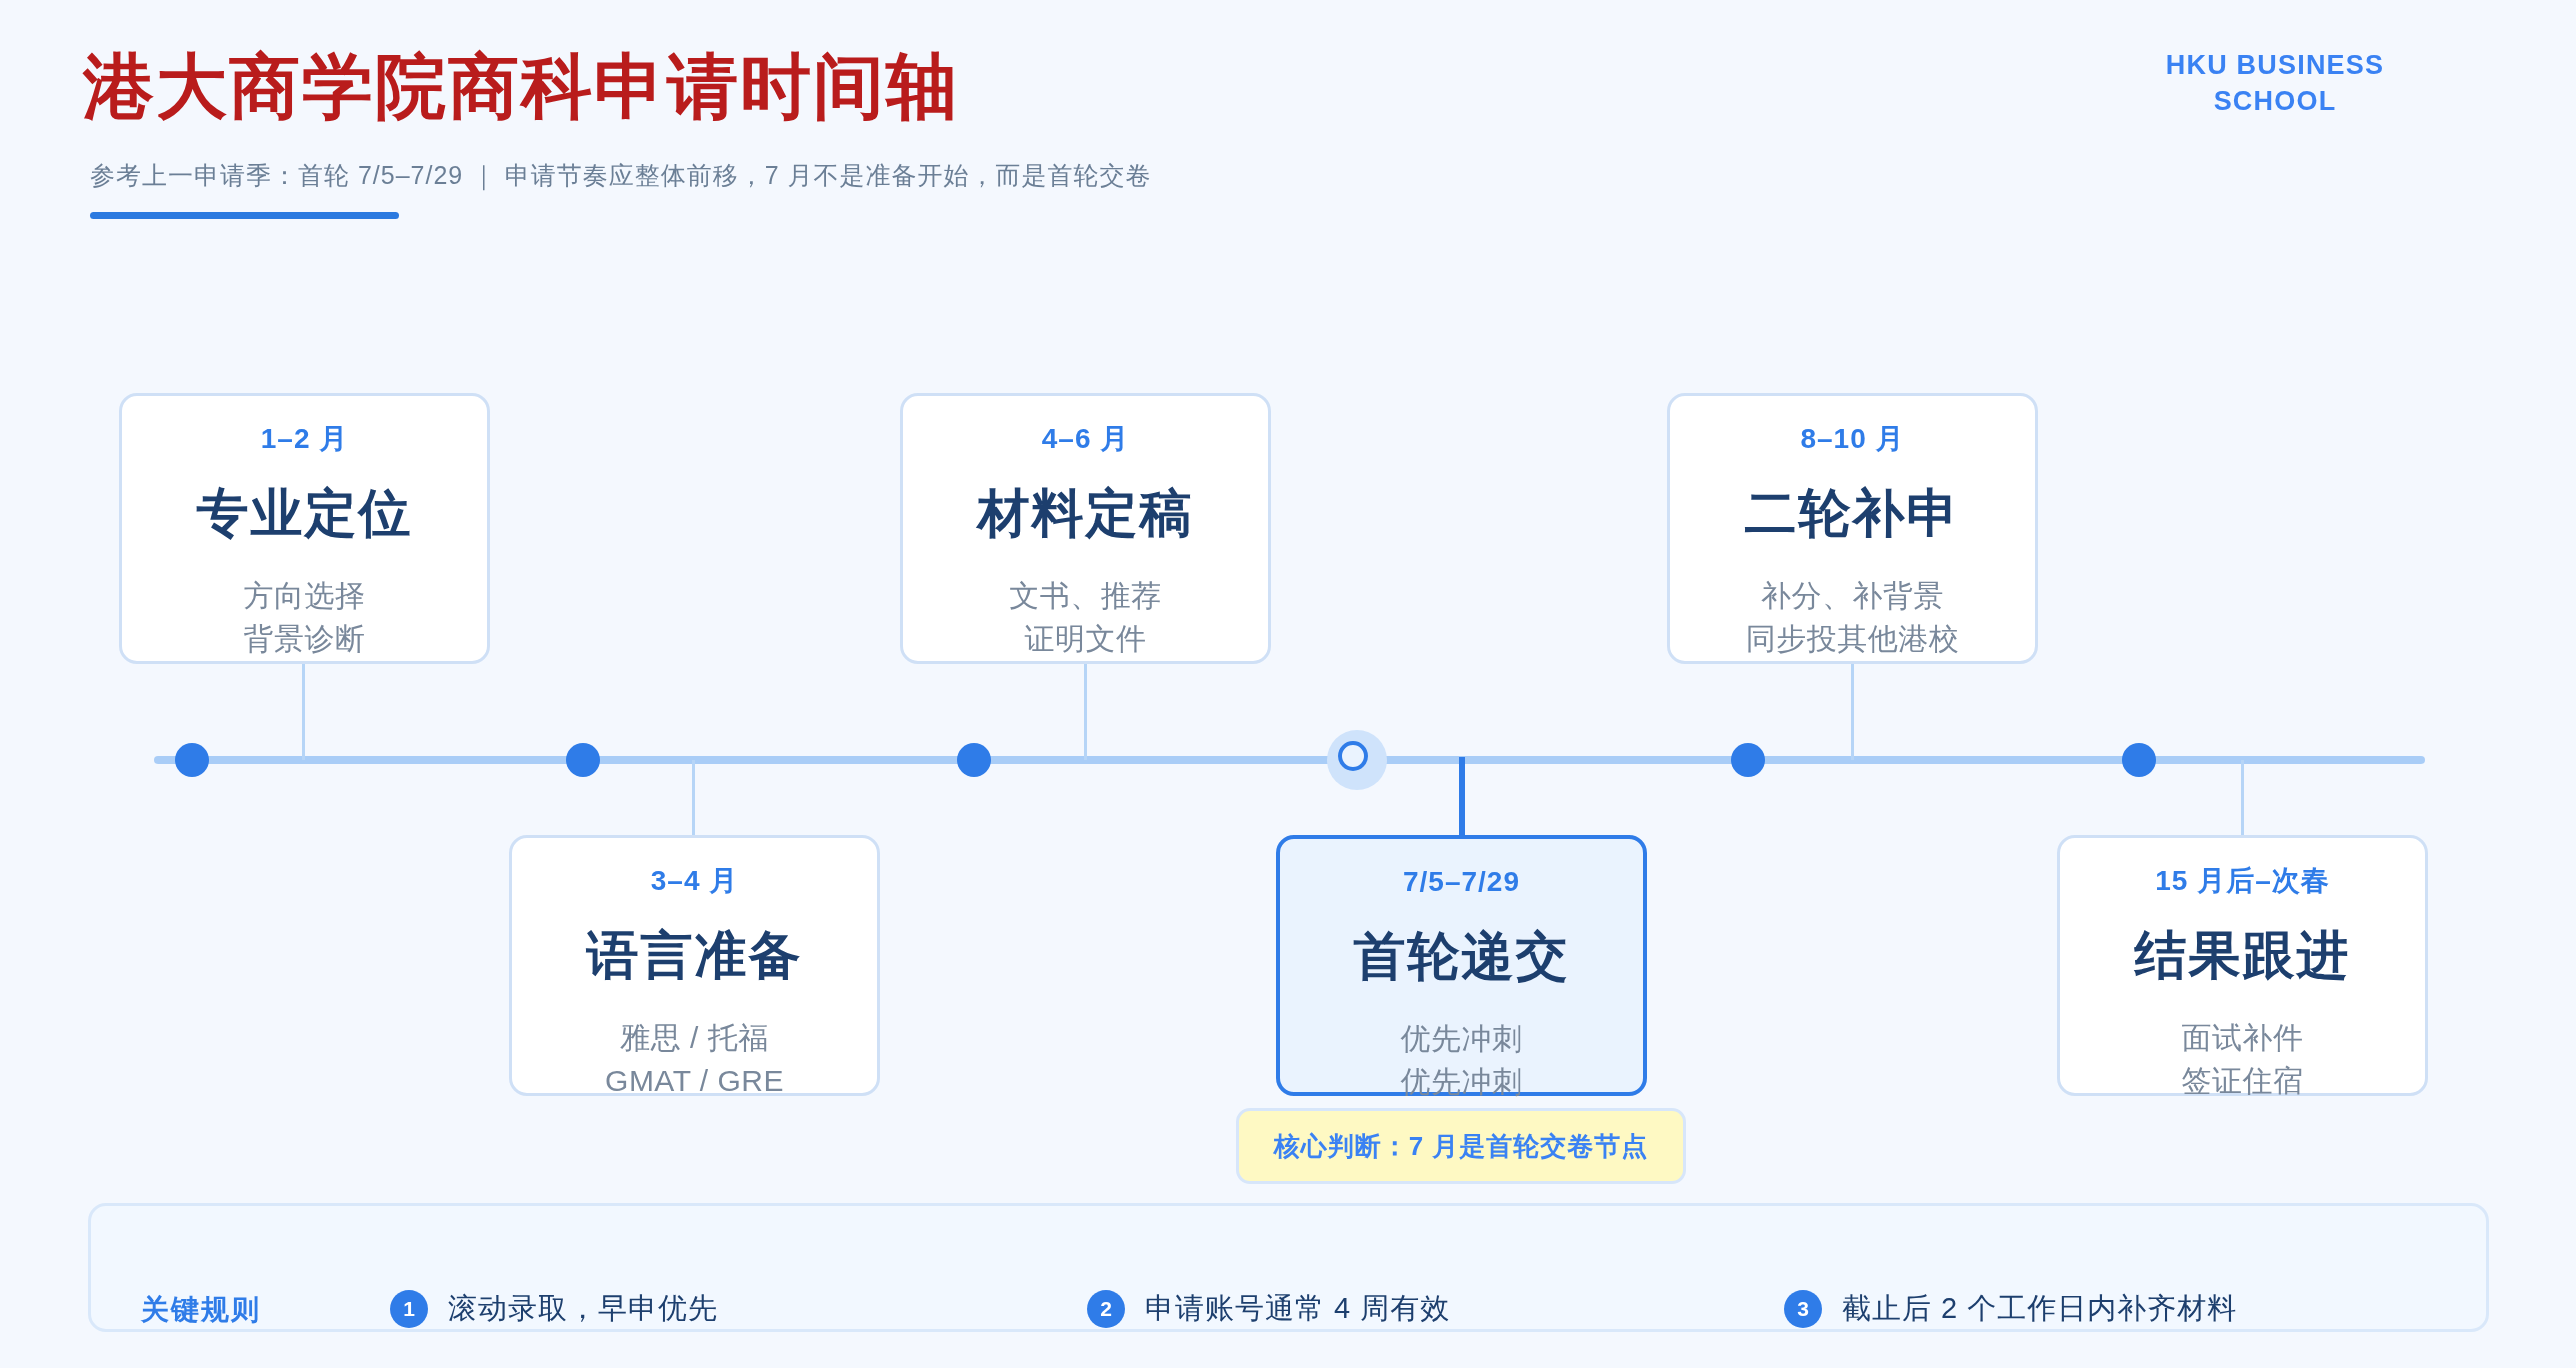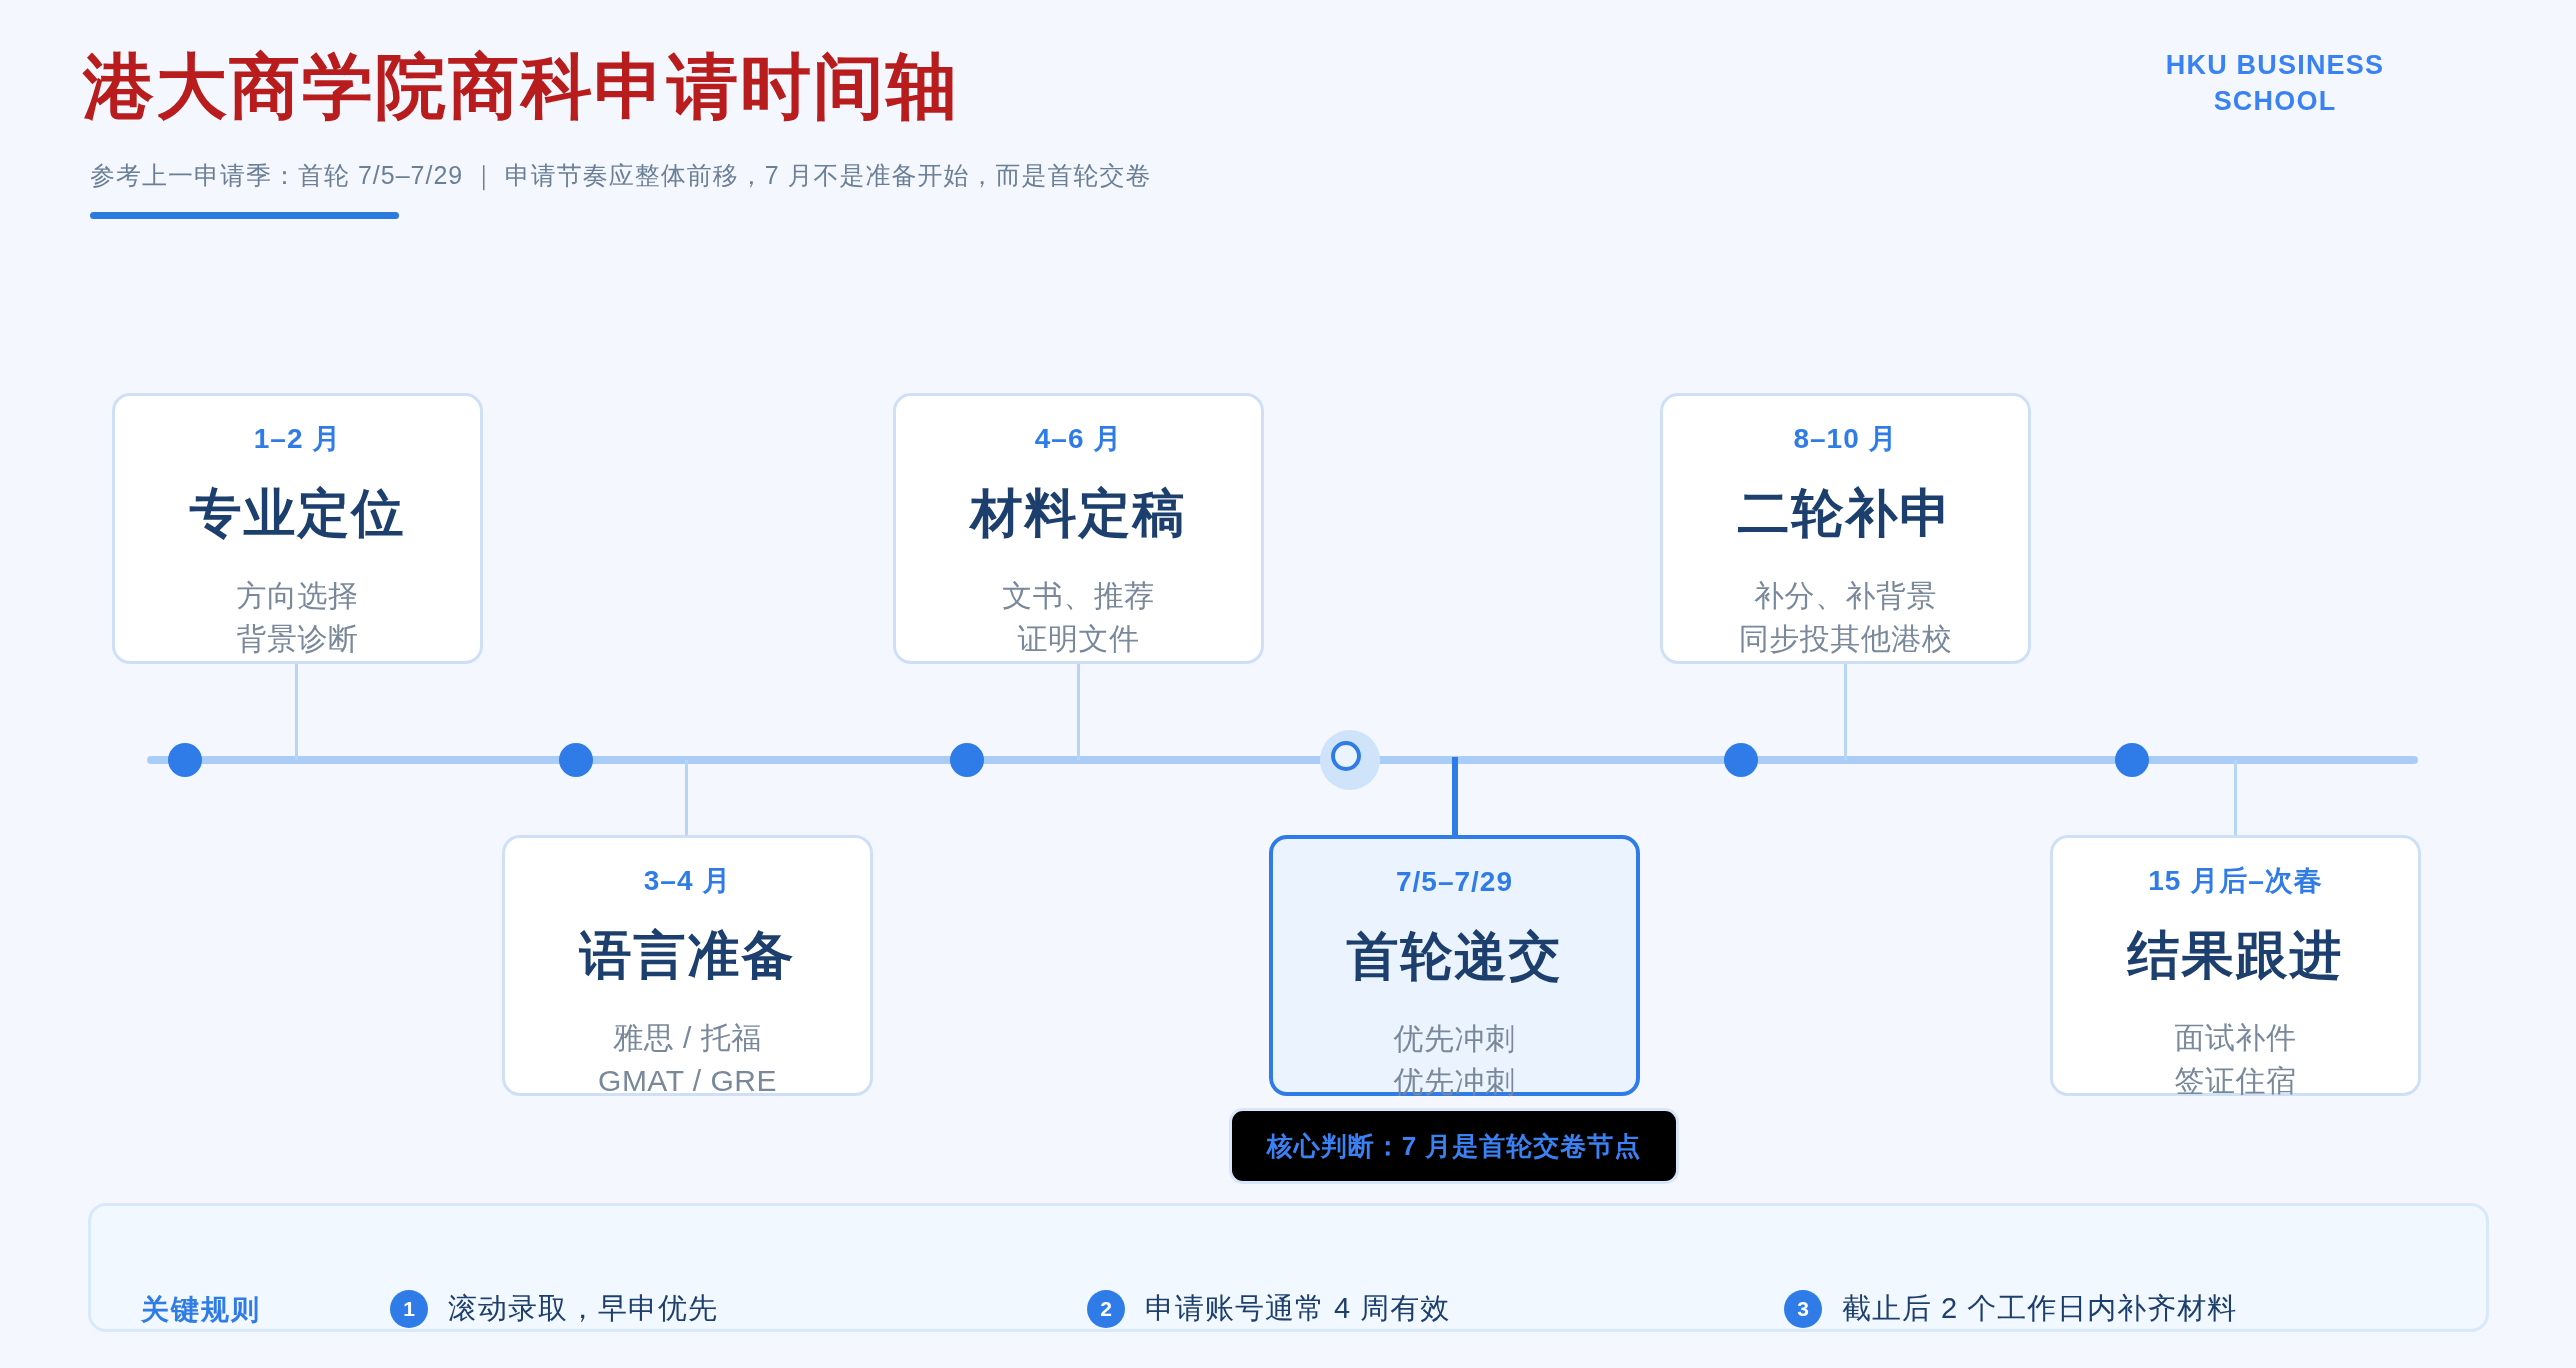--- a/index.html
+++ b/index.html
@@ -61,21 +61,21 @@
     font-size: 27px;
     font-weight: 700;
     line-height: 1.32;
     letter-spacing: 1.2px;
     color: #3a82f3;
   }
 
   
   .timeline {
     position: absolute;
-    left: 8px; top: 0;
+    left: 15px; top: 0;
     width: 2332px;
     height: 1369px;
     padding-left: 8px;
   }
   .axis-line {
     position: absolute;
     left: 139px;
     top: 756px;
     width: 2271px;
     height: 8px;
@@ -165,21 +165,21 @@
 
   
   .callout {
     position: absolute;
     top: 1108px;
     width: 450px;
     height: 76px;
     box-sizing: border-box;
     border: 3px solid #d7e6fa;
     border-radius: 14px;
-    background: #000000;
+    background: #fef9c3;
     display: flex;
     align-items: center;
     justify-content: center;
     font-size: 26px;
     font-weight: 700;
     color: #3a82f3;
     letter-spacing: 1px;
   }
 
   

